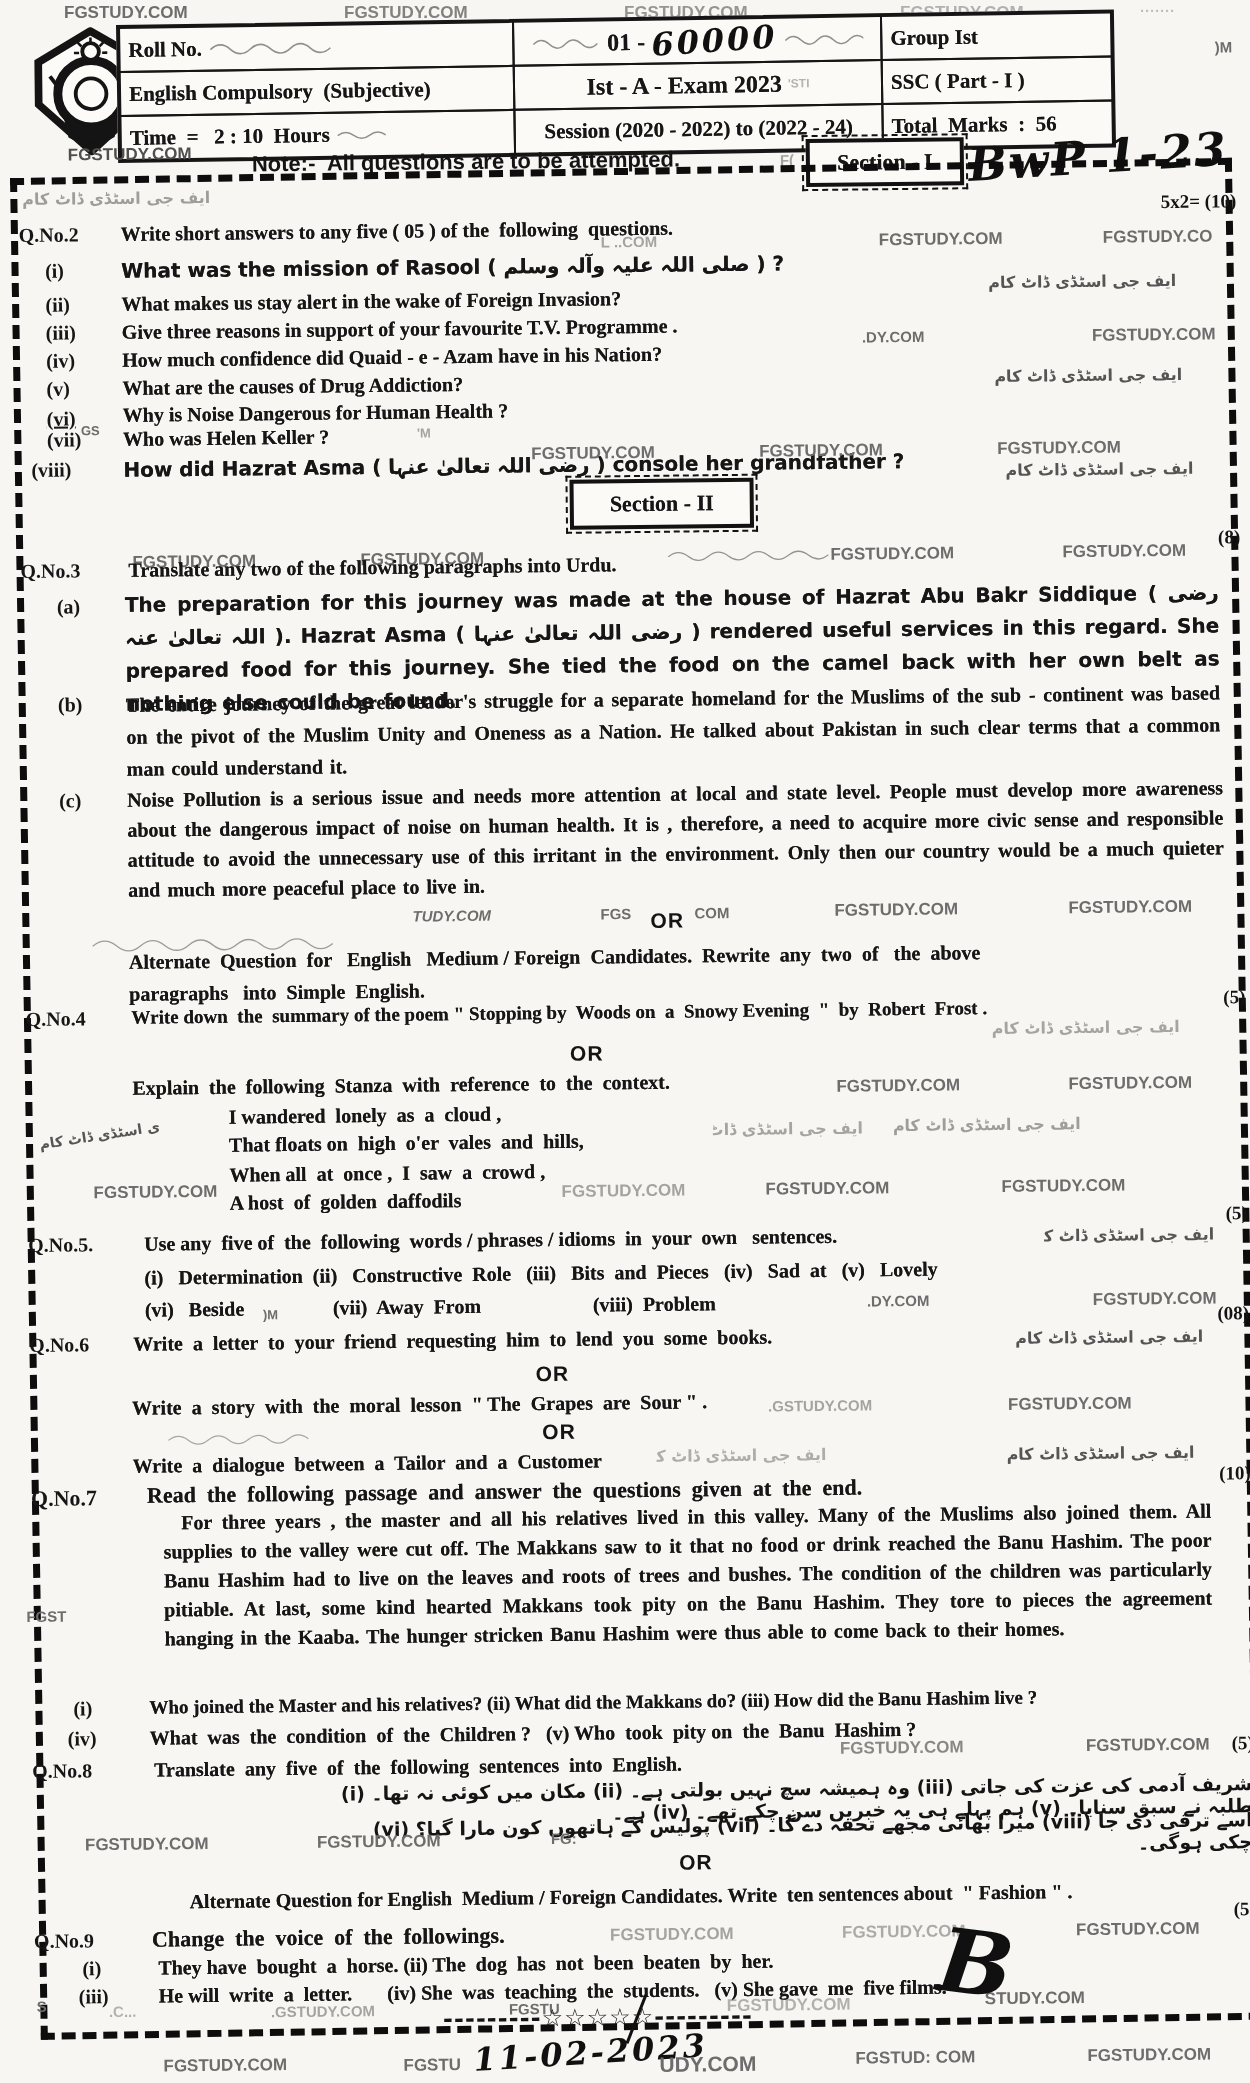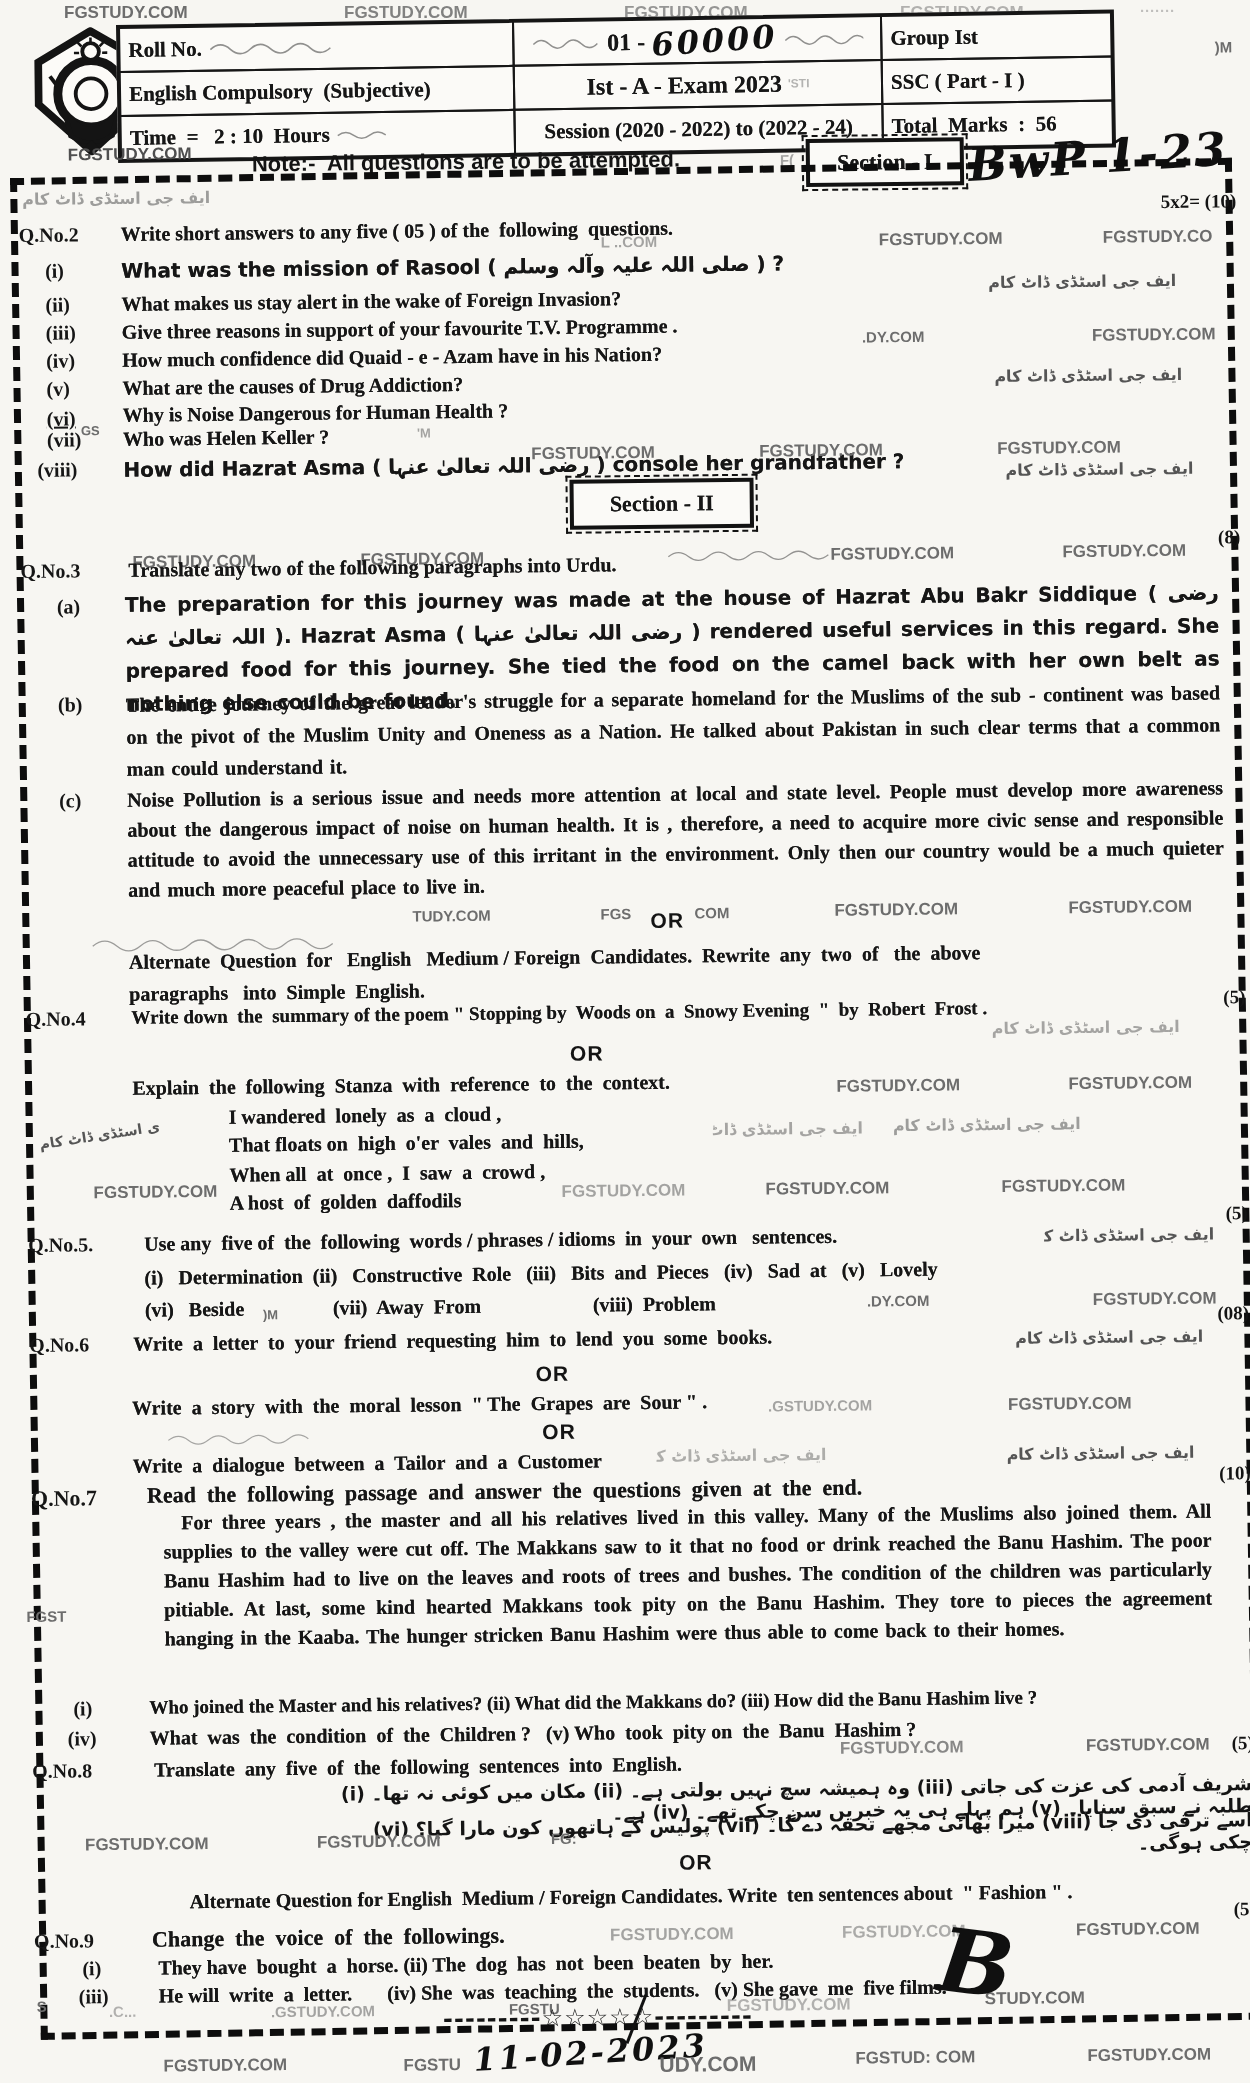--- a/index.html
+++ b/index.html
@@ -139,21 +139,21 @@
     <span class="abs lbl" style="left:42px;top:322px;">(iii)</span>
     <span class="abs t" style="left:118px;top:322px;">Give three reasons in support of your favourite T.V. Programme .</span>
     <span class="abs lbl" style="left:42px;top:350px;">(iv)</span>
     <span class="abs t" style="left:118px;top:350px;">How much confidence did Quaid - e - Azam have in his Nation?</span>
     <span class="abs lbl" style="left:42px;top:378px;">(v)</span>
     <span class="abs t" style="left:118px;top:378px;">What are the causes of Drug Addiction?</span>
     <span class="abs lbl" style="left:42px;top:408px;text-decoration:underline;">(vi)</span>
     <span class="abs t" style="left:118px;top:405px;">Why is Noise Dangerous for Human Health ?</span>
     <span class="abs lbl" style="left:42px;top:429px;">(vii)</span>
     <span class="abs t" style="left:118px;top:429px;">Who was Helen Keller ?</span>
-    <span class="abs lbl" style="left:32px;top:459px;">(viii)</span>
+    <span class="abs lbl" style="left:26px;top:459px;">(viii)</span>
     <span class="abs t urdu" style="left:118px;top:459px;direction:ltr;">How did Hazrat Asma ( رضی اللہ تعالیٰ عنہا ) console her grandfather ?</span>
 
     <span class="frag" style="left:598px;top:240px;opacity:.6;">L ..COM</span>
     <span class="wm" style="left:876px;top:240px;">FGSTUDY.COM</span>
     <span class="wm" style="left:1100px;top:240px;">FGSTUDY.CO</span>
     <span class="wmu" style="left:985px;top:284px;">ایف جی اسٹڈی ڈاٹ کام</span>
     <span class="frag" style="left:858px;top:338px;">.DY.COM</span>
     <span class="wm" style="left:1088px;top:338px;">FGSTUDY.COM</span>
     <span class="wmu" style="left:990px;top:378px;">ایف جی اسٹڈی ڈاٹ کام</span>
     <span class="frag" style="left:76px;top:424px;font-size:13px;">GS</span>
@@ -180,21 +180,21 @@
 
     <span class="abs lbl" style="left:50px;top:596px;">(a)</span>
     <div class="abs t para urdu" style="left:118px;top:590px;width:1094px;line-height:33px;direction:ltr;">The preparation for  this journey  was  made at the  house of  Hazrat Abu Bakr Siddique ( رضی اللہ تعالیٰ عنہ ). Hazrat  Asma ( رضی اللہ تعالیٰ عنہا ) rendered  useful  services  in  this  regard. She  prepared  food  for  this journey. She tied  the  food  on  the  camel  back  with  her  own  belt  as  nothing  else  could  be  found.</div>
 
     <span class="abs lbl" style="left:50px;top:694px;">(b)</span>
     <div class="abs t para" style="left:118px;top:690px;width:1094px;line-height:32px;">The  entire  journey  of  the  great  leader's  struggle  for  a  separate  homeland  for  the  Muslims of  the sub - continent  was  based  on  the  pivot  of  the  Muslim  Unity  and  Oneness  as  a  Nation.  He  talked about  Pakistan  in  such  clear  terms  that  a  common  man  could  understand  it.</div>
 
     <span class="abs lbl" style="left:50px;top:790px;">(c)</span>
     <div class="abs t para" style="left:118px;top:786px;width:1096px;line-height:30px;">Noise  Pollution  is  a  serious  issue  and  needs  more  attention  at  local  and  state level. People  must develop  more  awareness  about  the  dangerous  impact  of  noise  on  human  health. It  is , therefore, a  need  to  acquire  more  civic  sense  and  responsible  attitude  to  avoid  the  unnecessary  use  of  this irritant  in  the  environment.  Only  then  our  country  would   be   a   much  quieter  and   much  more peaceful  place  to  live  in.</div>
 
-    <span class="frag" style="left:402px;top:912px;">TUDY.COM</span>
+    <span class="frag" style="left:402px;top:912px;font-style:italic;">TUDY.COM</span>
     <span class="frag" style="left:590px;top:912px;">FGS</span>
     <span class="frag" style="left:684px;top:912px;">COM</span>
     <span class="wm" style="left:824px;top:910px;">FGSTUDY.COM</span>
     <span class="wm" style="left:1058px;top:910px;">FGSTUDY.COM</span>
     <span class="abs or" style="left:640px;top:916px;">OR</span>
     <svg class="sq" style="left:80px;top:938px;opacity:.5;" width="560" height="16">
         <path d="M2,9 q12,-10 24,0 t24,0 t24,0 t24,0 t24,0 t24,0 t24,0 t24,0 t24,0 t24,0" stroke="#444" fill="none" stroke-width="1.3"></path>
       </svg>
 
     <div class="abs t" style="left:118px;top:952px;">Alternate  Question  for   English   Medium / Foreign  Candidates.  Rewrite  any  two  of   the  above</div>

